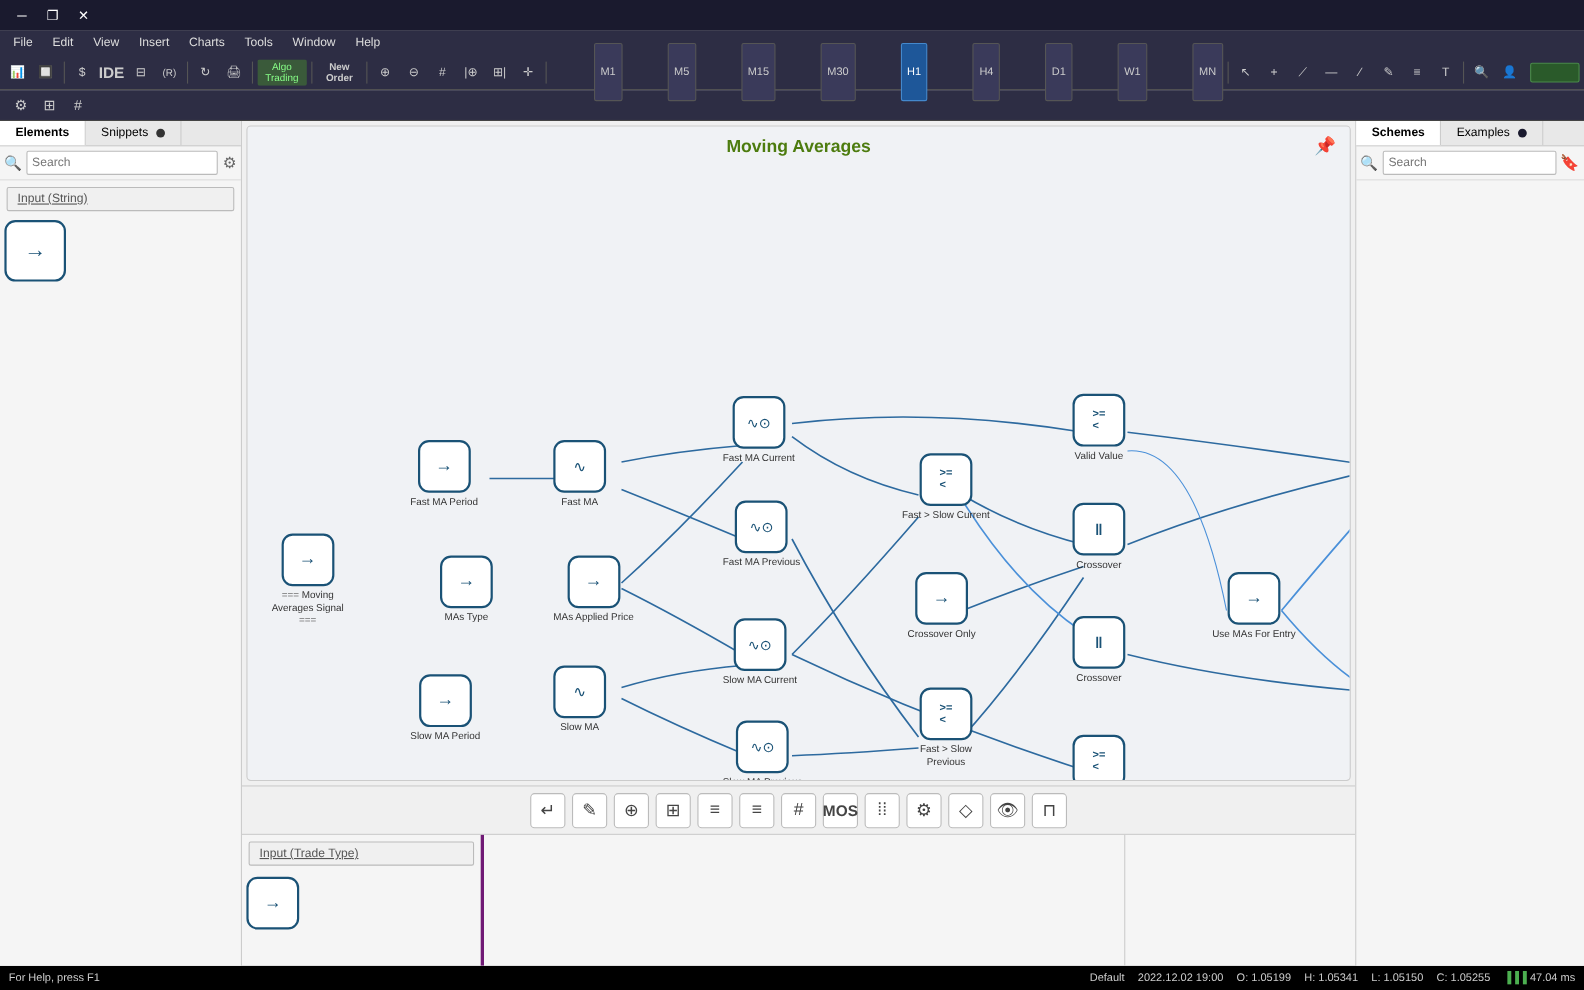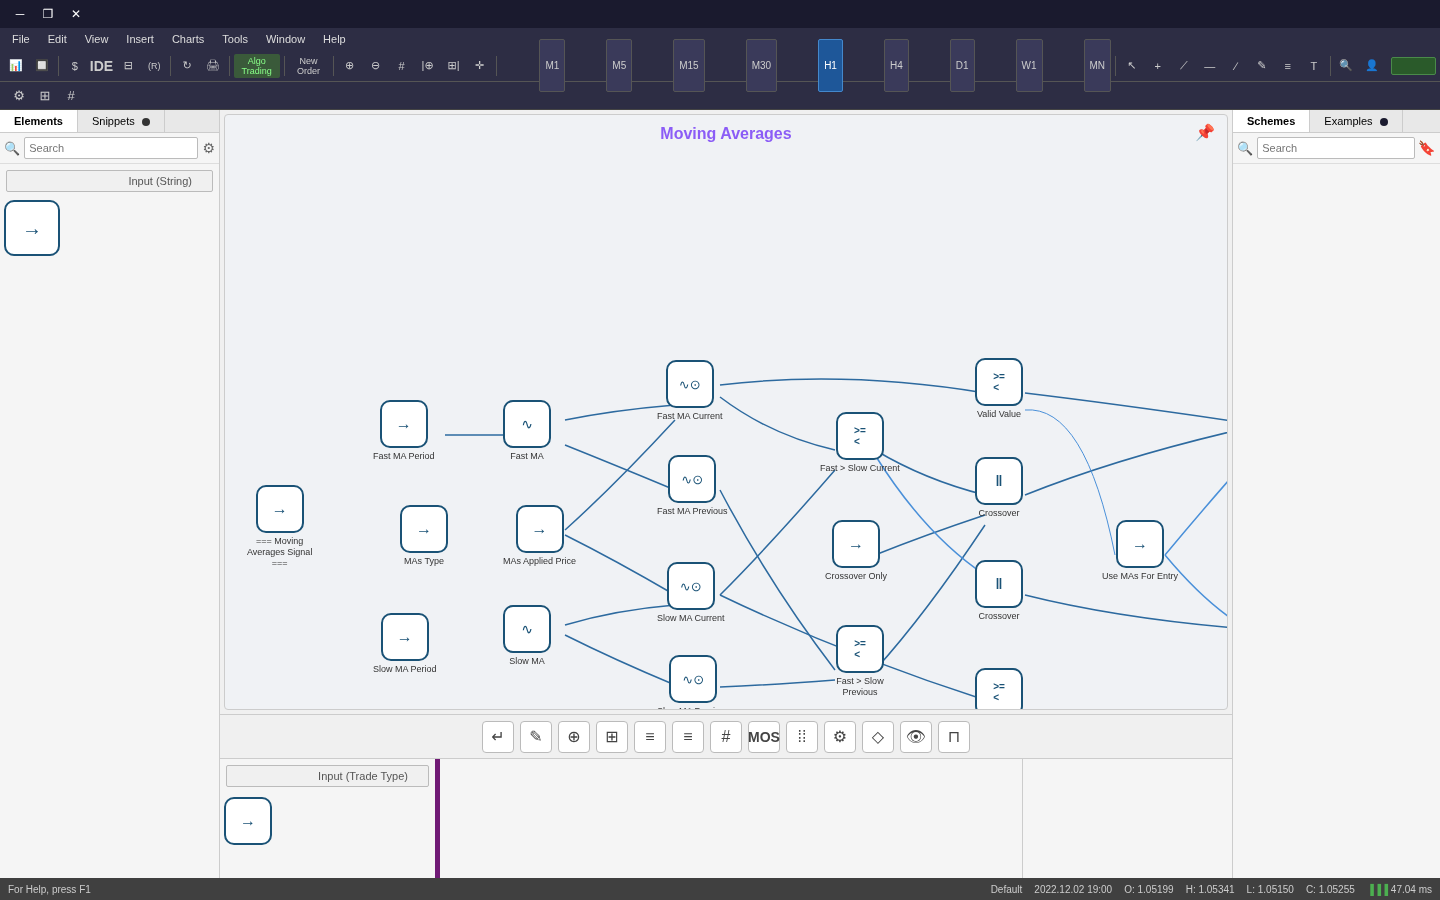--- a/index.html
+++ b/index.html
@@ -31,55 +31,55 @@
     
     #left-panel { width: 220px; background: #f5f5f5; border-right: 1px solid #ccc; display: flex; flex-direction: column; }
     .panel-tabs { display: flex; background: #e8e8e8; border-bottom: 1px solid #ccc; }
     .panel-tab { padding: 5px 14px; cursor: pointer; font-size: 11px; border-right: 1px solid #ccc; }
     .panel-tab.active { background: #fff; font-weight: bold; }
     .panel-tab-dot { width: 8px; height: 8px; background: #333; border-radius: 50%; margin-left: 4px; display: inline-block; vertical-align: middle; }
     .panel-search { display: flex; align-items: center; padding: 4px; border-bottom: 1px solid #ddd; gap: 4px; }
     .panel-search input { flex: 1; height: 22px; border: 1px solid #bbb; border-radius: 2px; padding: 0 4px; font-size: 11px; }
     .panel-search .gear-icon { cursor: pointer; color: #666; font-size: 14px; }
     .panel-content { flex: 1; padding: 4px; overflow-y: auto; }
-    .input-label { font-size: 11px; color: #555; padding: 4px 20px; border: 1px solid #bbb; background: #f0f0f0; margin: 2px; border-radius: 2px; text-align: right; }
+    .input-label { font-size: 11px; color: #555; padding: 4px 9px; border: 1px solid #bbb; background: #f0f0f0; margin: 2px; border-radius: 2px; text-align: left; text-decoration: underline; }
 
     
     #center { flex: 1; display: flex; flex-direction: column; overflow: hidden; }
     #diagram-area { flex: 1; background: #f0f2f5; position: relative; overflow: hidden; border: 1px solid #ccc; margin: 4px; border-radius: 4px; }
-    #diagram-title { text-align: center; font-size: 16px; font-weight: 600; color: #8b5cf6; padding: 10px 0 6px 0; }
+    #diagram-title { text-align: center; font-size: 16px; font-weight: 600; color: #4d7c0f; padding: 10px 0 6px 0; }
     .pin-btn { position: absolute; top: 8px; right: 12px; background: none; border: none; cursor: pointer; font-size: 16px; color: #555; }
 
     
     #bottom-toolbar { height: 44px; background: #f0f0f0; border-top: 1px solid #ccc; display: flex; align-items: center; justify-content: center; gap: 6px; }
     .bt-btn { width: 32px; height: 32px; background: #fff; border: 1px solid #bbb; border-radius: 4px; cursor: pointer; font-size: 16px; display: flex; align-items: center; justify-content: center; color: #444; }
 
     
     #right-panel { width: 208px; background: #f5f5f5; border-left: 1px solid #ccc; display: flex; flex-direction: column; }
     .right-panel-tabs { display: flex; background: #e8e8e8; border-bottom: 1px solid #ccc; }
     .rp-tab { padding: 5px 14px; cursor: pointer; font-size: 11px; border-right: 1px solid #ccc; }
     .rp-tab.active { background: #fff; font-weight: bold; }
     .rp-tab-dot { width: 8px; height: 8px; background: #1a1a2e; border-radius: 50%; margin-left: 4px; display: inline-block; vertical-align: middle; }
 
     
-    #statusbar { height: 22px; background: #404040; color: #ccc; display: flex; align-items: center; padding: 0 8px; font-size: 10px; gap: 3px; justify-content: space-between; }
+    #statusbar { height: 22px; background: #000000; color: #ccc; display: flex; align-items: center; padding: 0 8px; font-size: 10px; gap: 3px; justify-content: space-between; }
     .status-left { display: flex; align-items: center; }
     .status-right { display: flex; align-items: center; gap: 12px; }
     .node { position: absolute; display: flex; flex-direction: column; align-items: center; cursor: pointer; }
     .node-box { width: 56px; height: 56px; border: 2px solid #1a5276; border-radius: 10px; background: #fff; display: flex; align-items: center; justify-content: center; font-size: 20px; color: #1a5276; }
     .node-box.small { width: 48px; height: 48px; font-size: 16px; }
     .node-label { font-size: 9px; color: #333; text-align: center; margin-top: 3px; max-width: 80px; line-height: 1.2; }
     .node-box.compare { font-size: 12px; font-weight: bold; }
     .node-box.logic { font-size: 14px; font-weight: bold; }
 
     
     #connections { position: absolute; top: 0; left: 0; width: 100%; height: 100%; pointer-events: none; }
 
     .bottom-panel { height: 120px; background: #f5f5f5; border-top: 1px solid #ccc; display: flex; }
-    .bottom-left { width: 220px; border-right: 5px solid #701a75; padding: 4px; }
+    .bottom-left { width: 220px; border-right: 3px solid #701a75; padding: 4px; }
     .bottom-center { flex: 1; }
     .bottom-right { width: 210px; border-left: 1px solid #ccc; }
   </style>
 </head>
 <body>
 
 <div id="titlebar">
   <div class="win-controls">
     <button class="win-btn">─</button>
     <button class="win-btn">❐</button>
@@ -105,21 +105,21 @@
   <button class="tb-btn">$</button>
   <button class="tb-btn" style="font-size:14px;font-weight:bold;">IDE</button>
   <button class="tb-btn">⊟</button>
   <button class="tb-btn" style="font-size:9px;">(R)</button>
   <div class="tb-sep"></div>
   <button class="tb-btn">↻</button>
   <button class="tb-btn">🖨</button>
   <div class="tb-sep"></div>
   <button class="tb-btn" style="font-size:9px;background:#3a5a3a;color:#8f8;">Algo Trading</button>
   <div class="tb-sep"></div>
-  <button class="tb-btn" style="font-size:9px;">New Order</button>
+  <button class="tb-btn" style="font-size:9px;font-weight:bold;">New Order</button>
   <div class="tb-sep"></div>
   <button class="tb-btn">⊕</button>
   <button class="tb-btn">⊖</button>
   <button class="tb-btn">#</button>
   <button class="tb-btn">|⊕</button>
   <button class="tb-btn">⊞|</button>
   <button class="tb-btn">✛</button>
   <div class="tb-sep"></div>
   <button class="timeframe-btn">M1</button>
   <button class="timeframe-btn">M5</button>

